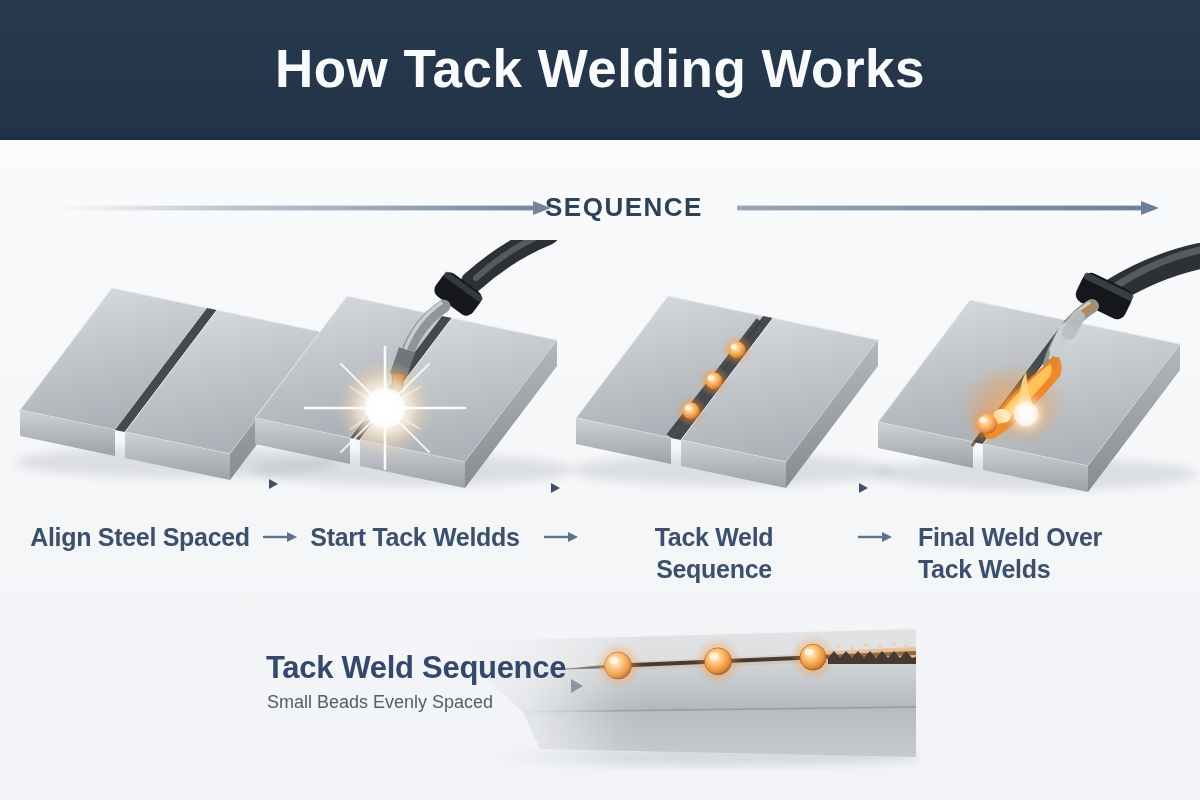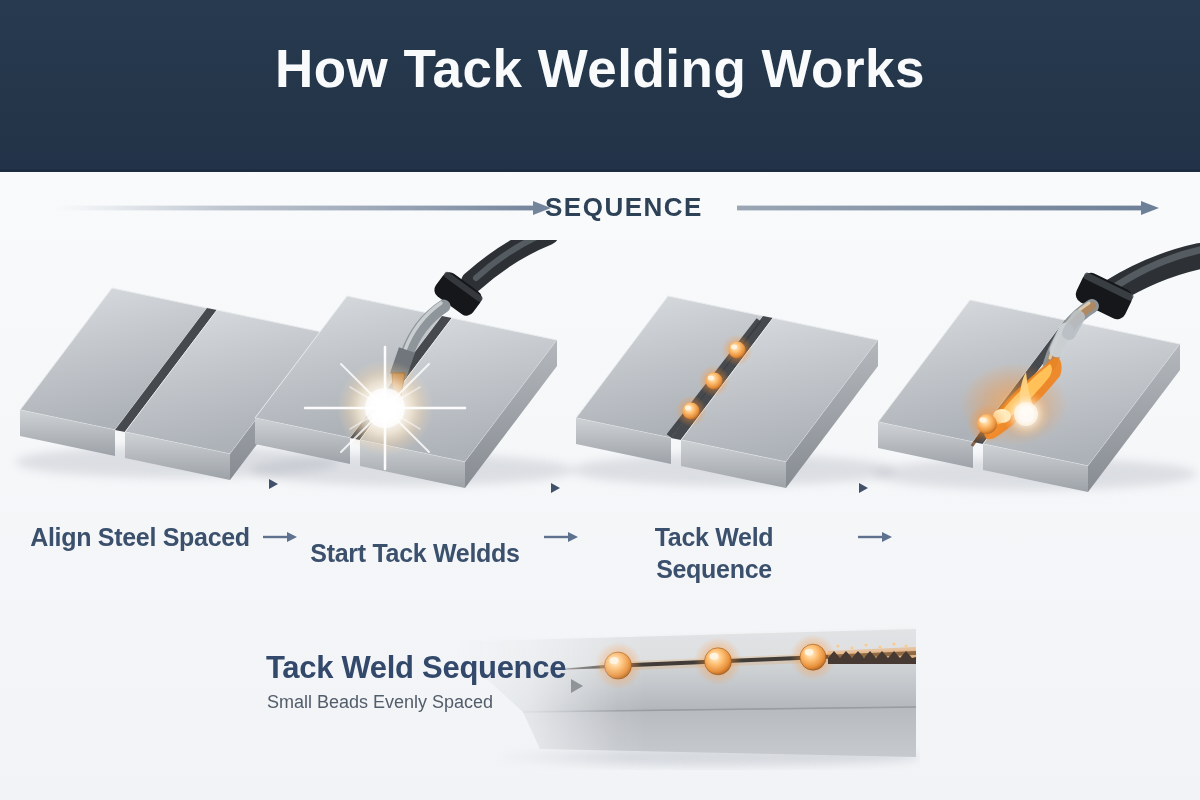--- a/index.html
+++ b/index.html
@@ -3,21 +3,21 @@
 <meta charset="utf-8">
 <style>
   html,body{margin:0;padding:0;background:#e9ebee;}
   .stage{
     position:relative;width:1200px;height:800px;overflow:hidden;
     background:linear-gradient(180deg,#fbfcfd 0%,#f6f7f9 55%,#f1f3f6 100%);
     font-family:"Liberation Sans",sans-serif;
   }
   
   .header{
-    position:absolute;left:0;top:0;width:1200px;height:172px;
+    position:absolute;left:0;top:0;width:1200px;height:140px;
     background:linear-gradient(180deg,#273a4f 0%,#243549 70%,#223248 100%);
     border-bottom:3px solid #1d2c3e;box-sizing:border-box;
   }
   .title{
     position:absolute;left:0;top:0;width:100%;height:137px;line-height:137px;
     text-align:center;color:#f8fafc;font-size:53px;font-weight:700;letter-spacing:.5px;
   }
   
   .seq-label{
     position:absolute;left:545px;top:192px;width:190px;
@@ -27,21 +27,21 @@
   .seq-arrow.left{left:55px;width:496px;}
   .seq-arrow.right{left:737px;width:422px;}
   
   .tri{position:absolute;width:0;height:0;border-top:5px solid transparent;border-bottom:5px solid transparent;border-left:9px solid #42506a;}
   .tri.m1{left:269px;top:479px;}
   .tri.m2{left:551px;top:483px;}
   .tri.m3{left:859px;top:483px;}
   
   .step-label{position:absolute;top:521px;color:#3b506c;font-size:25px;font-weight:600;letter-spacing:-.3px;line-height:32px;}
   .step-label.l1{left:20px;width:240px;text-align:center;}
-  .step-label.l2{left:295px;width:240px;text-align:center;margin-top:16px;}
+  .step-label.l2{left:295px;width:240px;text-align:center;}
   .step-label.l3{left:594px;width:240px;text-align:center;}
   .step-label.l4{left:918px;width:195px;text-align:left;}
   .step-arrow{position:absolute;top:531px;width:34px;height:12px;}
   .step-arrow.a1{left:263px;}
   .step-arrow.a2{left:544px;}
   .step-arrow.a3{left:858px;}
   
   .detail-title{position:absolute;left:266px;top:650px;color:#33496b;font-size:31px;font-weight:600;letter-spacing:-.3px;}
   .detail-sub{position:absolute;left:267px;top:692px;color:#525d6a;font-size:18px;font-weight:400;}
   .tri.detail{left:571px;top:679px;border-top:7px solid transparent;border-bottom:7px solid transparent;border-left:12px solid #8f9499;}
@@ -226,20 +226,21 @@
   <div class="step-label l2">Start Tack Weldds</div>
   <svg class="step-arrow a2" viewBox="0 0 34 12">
     <line x1="0" y1="6" x2="24" y2="6" stroke="#5e7290" stroke-width="2.4"></line>
       <polygon points="24,1 34,6 24,11" fill="#5e7290"></polygon>
   </svg>
   <div class="step-label l3">Tack Weld Sequence</div>
   <svg class="step-arrow a3" viewBox="0 0 34 12">
     <line x1="0" y1="6" x2="24" y2="6" stroke="#5e7290" stroke-width="2.4"></line>
       <polygon points="24,1 34,6 24,11" fill="#5e7290"></polygon>
   </svg>
+  <div class="step-label l4">Final Weld Over Tack Welds</div>
 
   <svg class="strip" width="480" height="150" viewBox="440 620 480 150">
     <defs>
       <linearGradient id="fadeG" gradientUnits="userSpaceOnUse" x1="455" y1="0" x2="645" y2="0">
         <stop offset="0" stop-color="#ffffff" stop-opacity="0"></stop>
         <stop offset="0.4" stop-color="#ffffff" stop-opacity=".25"></stop>
         <stop offset="0.85" stop-color="#ffffff" stop-opacity=".9"></stop>
         <stop offset="1" stop-color="#ffffff" stop-opacity="1"></stop>
       </linearGradient>
       <mask id="fadeM">

